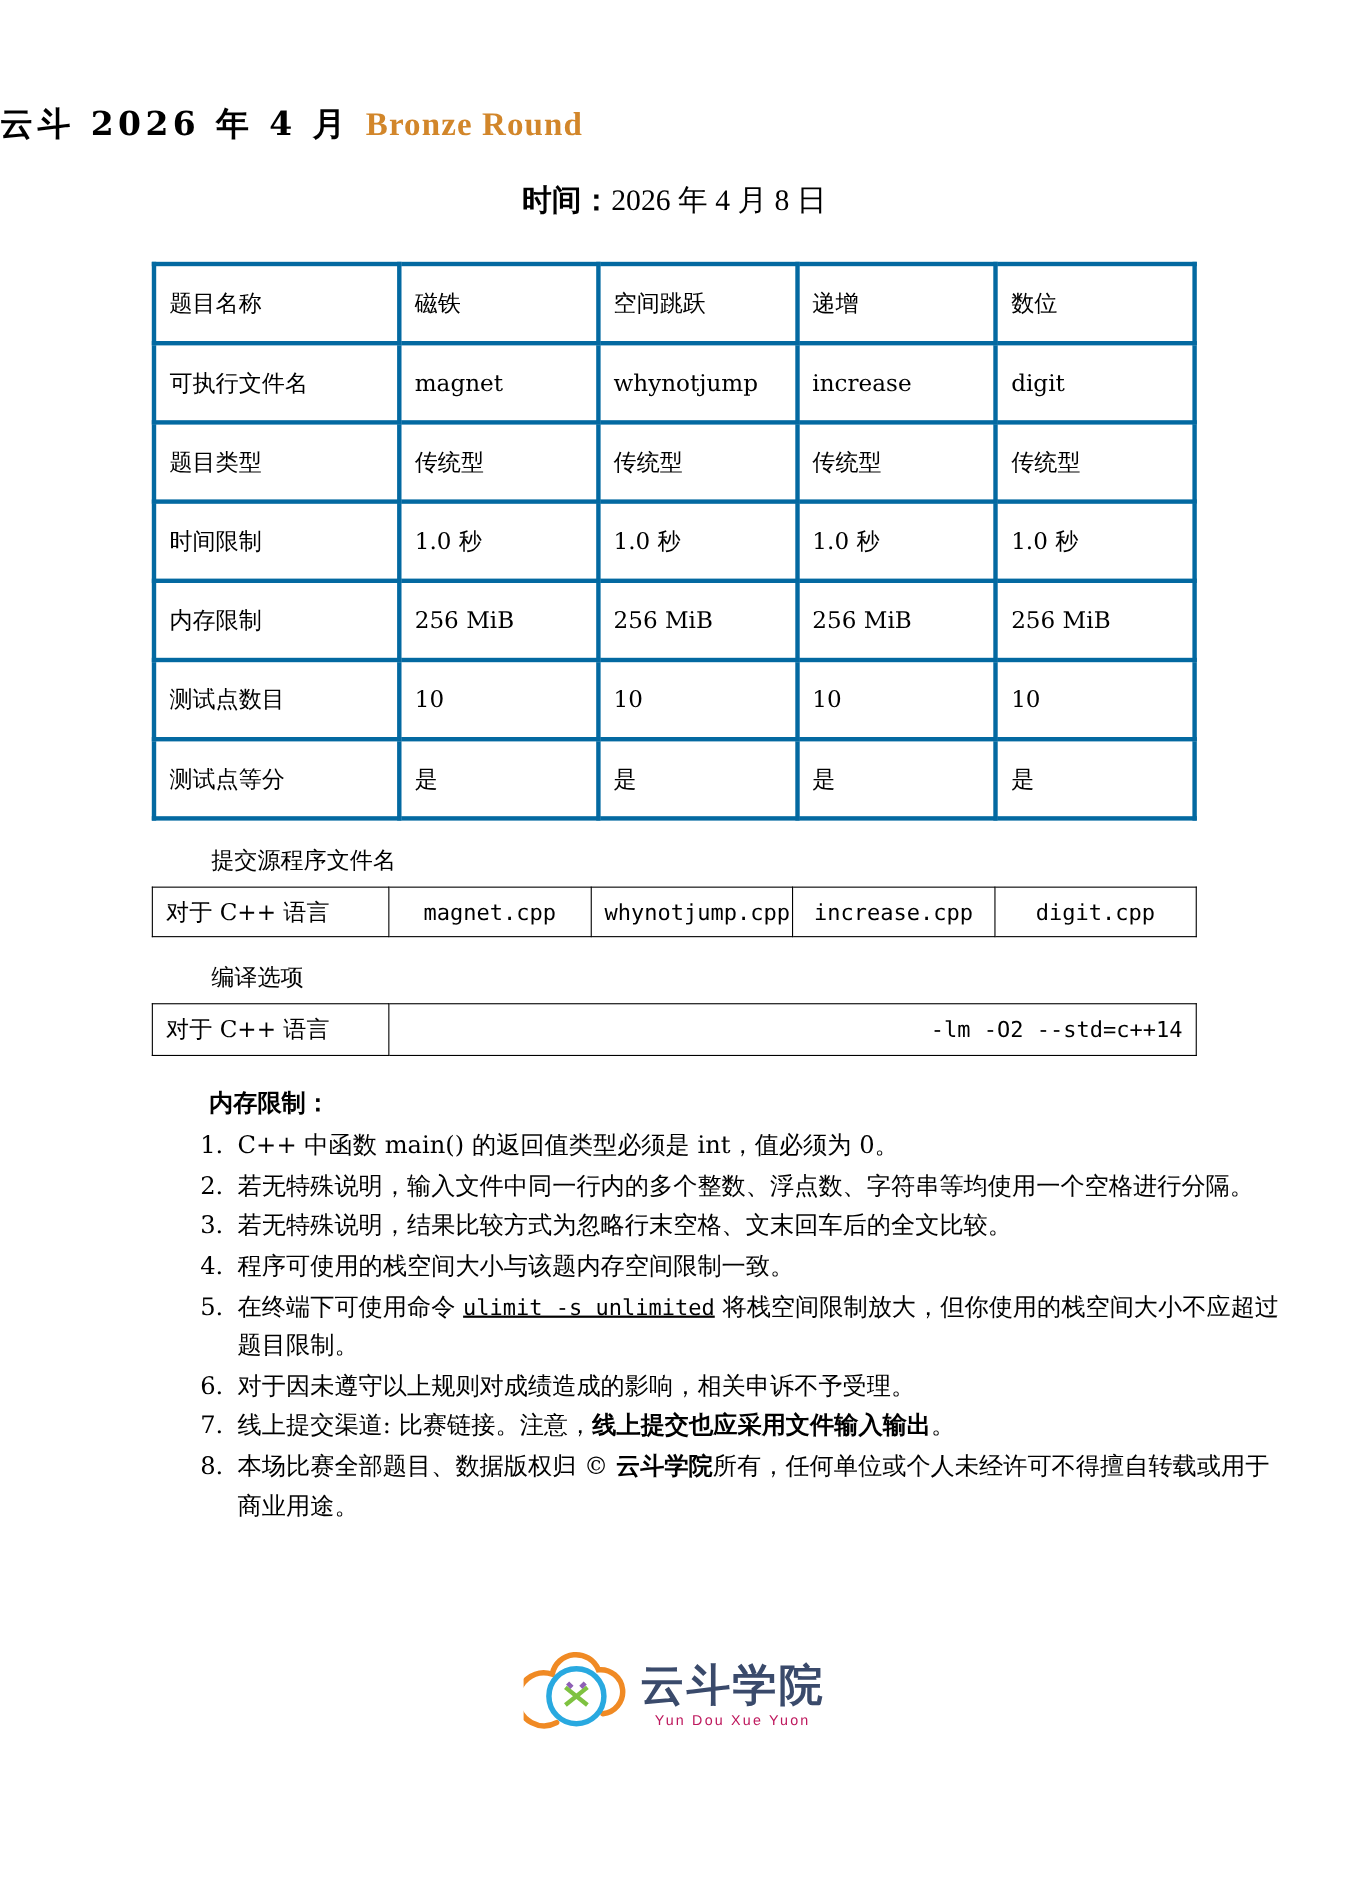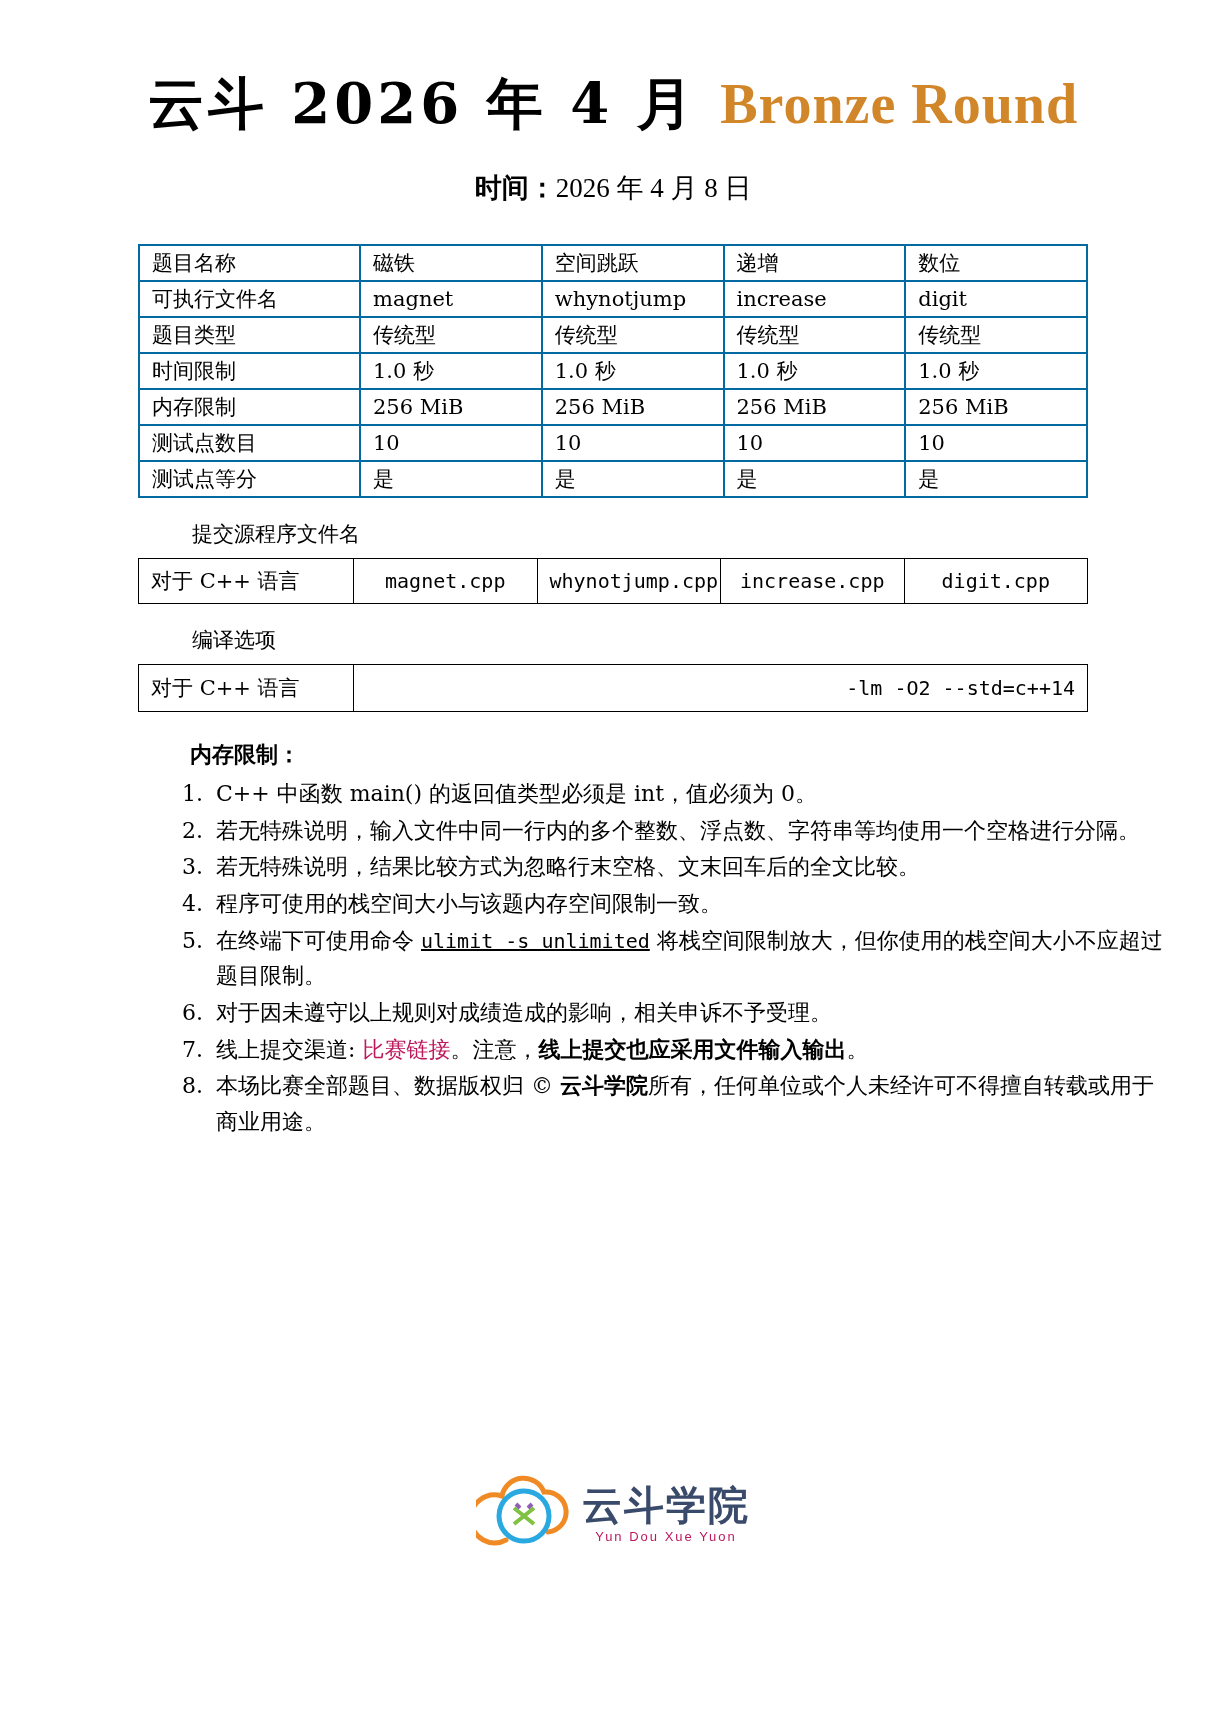--- a/index.html
+++ b/index.html
@@ -15,24 +15,24 @@
     position: relative;
   }
   .page {
     width: 1226px;
     height: 1726px;
     box-sizing: border-box;
     padding: 0;
     position: relative;
   }
   .title {
-    text-align: center;
-    font-size: 56px;
-    font-weight: bold;
-    margin-top: 70px;
+    text-align: left;
+    font-size: 30px;
+    font-weight: bold;
+    margin-top: 96px;
     letter-spacing: 1px;
     line-height: 1.2;
   }
   .title .cn {
     font-family: "DejaVu Serif", serif;
     font-weight: bold;
     letter-spacing: 4px;
   }
   .title .en {
     color: #d2862a;
@@ -51,22 +51,22 @@
     font-family: "Liberation Serif", serif;
     margin-top: 36px;
   }
   table.maintable {
     border-collapse: collapse;
     margin: 38px auto 0 auto;
     width: 950px;
     table-layout: fixed;
   }
   table.maintable td {
-    border: 2px solid #0369a1;
-    padding: 3px 12px;
+    border: 4px solid #0369a1;
+    padding: 20px 12px;
     font-size: 21px;
     height: 28px;
     vertical-align: middle;
     font-family: "DejaVu Serif", serif;
   }
   table.maintable td.lbl {
     width: 195px;
   }
   td.mono {
     font-family: "DejaVu Sans Mono", monospace;
@@ -139,21 +139,21 @@
   ol.notes li {
     margin-bottom: 1px;
     padding-left: 6px;
   }
   .mono-inline {
     font-family: "DejaVu Sans Mono", monospace;
     font-size: 20px;
     text-decoration: underline;
   }
   .pink-link {
-    color: #be185d;
+    color: #000000;
   }
   .bold-note {
     font-weight: bold;
   }
   .logo-wrap {
     position: absolute;
     left: 0;
     right: 0;
     top: 1400px;
     display: flex;

